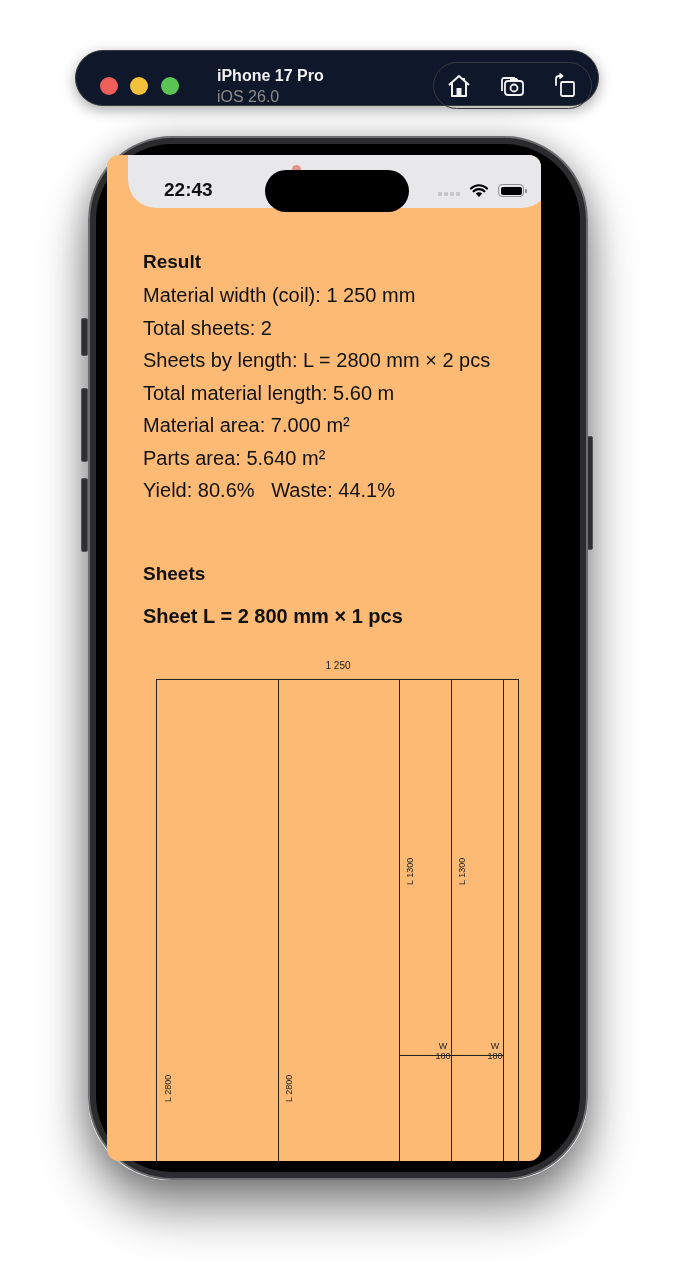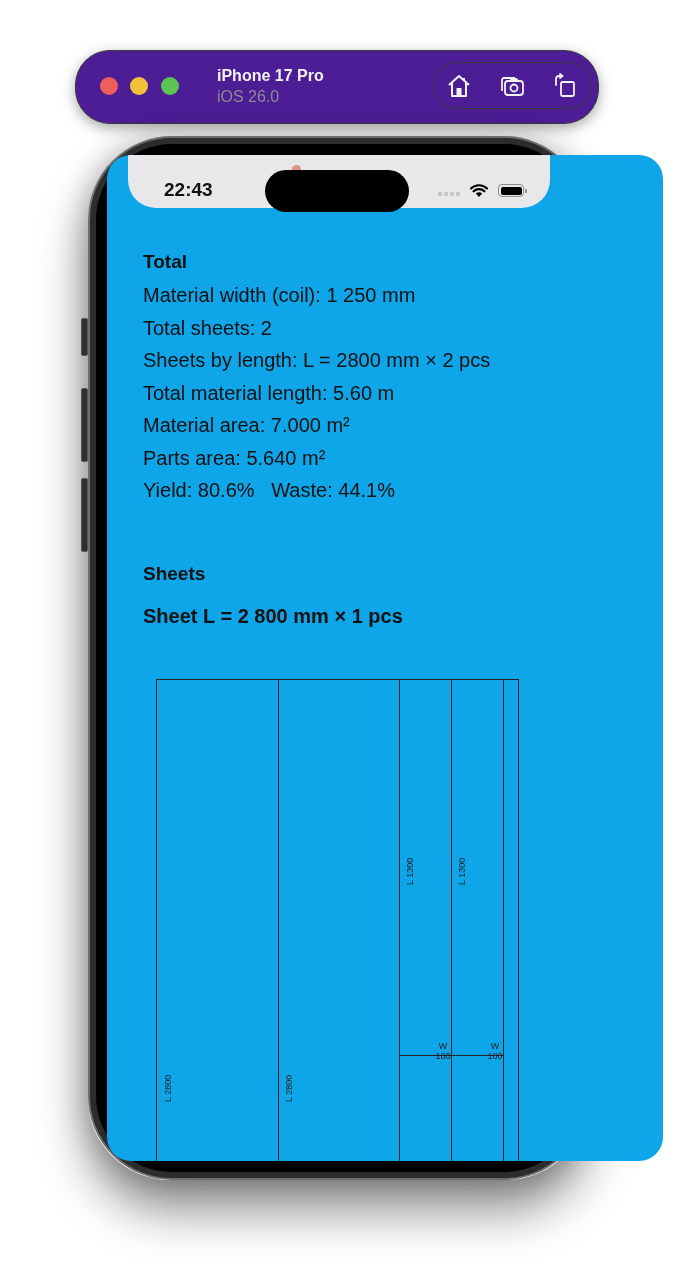--- a/index.html
+++ b/index.html
@@ -5,22 +5,22 @@
   * { box-sizing: border-box; margin: 0; padding: 0; }
   html, body {
     width: 674px; height: 1280px; overflow: hidden;
     background: #ffffff;
     font-family: "Liberation Sans", "DejaVu Sans", sans-serif;
   }
   .stage { position: relative; width: 674px; height: 1280px; background: #fff; }
 
   
   .sim-bar {
-    position: absolute; left: 75px; top: 50px; width: 524px; height: 74px;
-    background: #4c1d95; border-radius: 35px;
+    position: absolute; left: 75px; top: 50px; width: 524px; height: 56px;
+    background: #0f172a; border-radius: 35px;
     border: 1px solid #3a3a3a;
     box-shadow: 0 4px 14px rgba(0,0,0,0.35);
   }
   .traffic { position: absolute; top: 26px; width: 18px; height: 18px; border-radius: 50%; }
   .traffic.red { left: 24px; background: #ee5f5b; }
   .traffic.yellow { left: 54px; background: #f4c23a; }
   .traffic.green { left: 85px; background: #5bc455; }
   .sim-title {
     position: absolute; left: 141px; top: 16px;
     color: #f2f2f2; font-weight: bold; font-size: 16px;
@@ -50,22 +50,22 @@
     border-radius: 84px; background: #2c2c2e;
     border: 2px solid #6d6d70;
   }
   .phone-inner {
     position: absolute; left: 96px; top: 144px; width: 484px; height: 1028px;
     border-radius: 76px; background: #000;
   }
   .side-btn { position: absolute; background: #2f2f31; border: 1px solid #555; border-radius: 2px; }
 
   .screen {
-    position: absolute; left: 107px; top: 155px; width: 556px; height: 1006px;
-    border-radius: 24px; background: #0ea5e9; overflow: hidden;
+    position: absolute; left: 107px; top: 155px; width: 434px; height: 1006px;
+    border-radius: 12px; background: #fdba74; overflow: hidden;
   }
   .status-pill {
     position: absolute; left: 21px; top: 0; width: 422px; height: 53px;
     background: #e8e8ea; border-radius: 0 0 28px 28px;
   }
   .time {
     position: absolute; left: 57px; top: 24px;
     font-size: 19px; font-weight: bold; color: #111;
     font-family: "Liberation Sans", sans-serif;
   }
@@ -176,34 +176,35 @@
       <path d="M10 15 L6.8 11.6 a4.6 4.6 0 0 1 6.4 0 Z" fill="#000"></path>
       <path d="M4.6 9.3 a7.8 7.8 0 0 1 10.8 0" stroke="#000" stroke-width="2.2" fill="none" stroke-linecap="round"></path>
       <path d="M2 6.5 a11.5 11.5 0 0 1 16 0" stroke="#000" stroke-width="2.2" fill="none" stroke-linecap="round"></path>
     </svg>
     <div class="battery">
       <div class="fill"></div>
       <div class="tip"></div>
     </div>
 
     <div class="content">
-      <div class="h-result">Total</div>
+      <div class="h-result">Result</div>
       <div class="line" style="top:33px">Material width (coil): 1 250 mm</div>
       <div class="line" style="top:66px">Total sheets: 2</div>
       <div class="line" style="top:98px">Sheets by length: L = 2800 mm × 2 pcs</div>
       <div class="line" style="top:131px">Total material length: 5.60 m</div>
       <div class="line" style="top:163px">Material area: 7.000 m²</div>
       <div class="line" style="top:196px">Parts area: 5.640 m²</div>
       <div class="line" style="top:228px; white-space:pre">Yield: 80.6%   Waste: 44.1%</div>
 
       <div class="h-sheets">Sheets</div>
       <div class="h-sheet">Sheet L = 2 800 mm × 1 pcs</div>
     </div>
 
     <div class="diagram">
+      <div class="dim-top">1 250</div>
       <div class="sheet-box">
         <div class="vline" style="left:121px"></div>
         <div class="vline" style="left:242px"></div>
         <div class="vline" style="left:294px"></div>
         <div class="vline" style="left:346px"></div>
         <div class="hseg" style="left:242px; width:104px; top:375px"></div>
 
         <div class="vlabel" style="left:6px; top:422px">L 2800</div>
         <div class="vlabel" style="left:127px; top:422px">L 2800</div>
         <div class="vlabel" style="left:248px; top:205px">L 1300</div>

